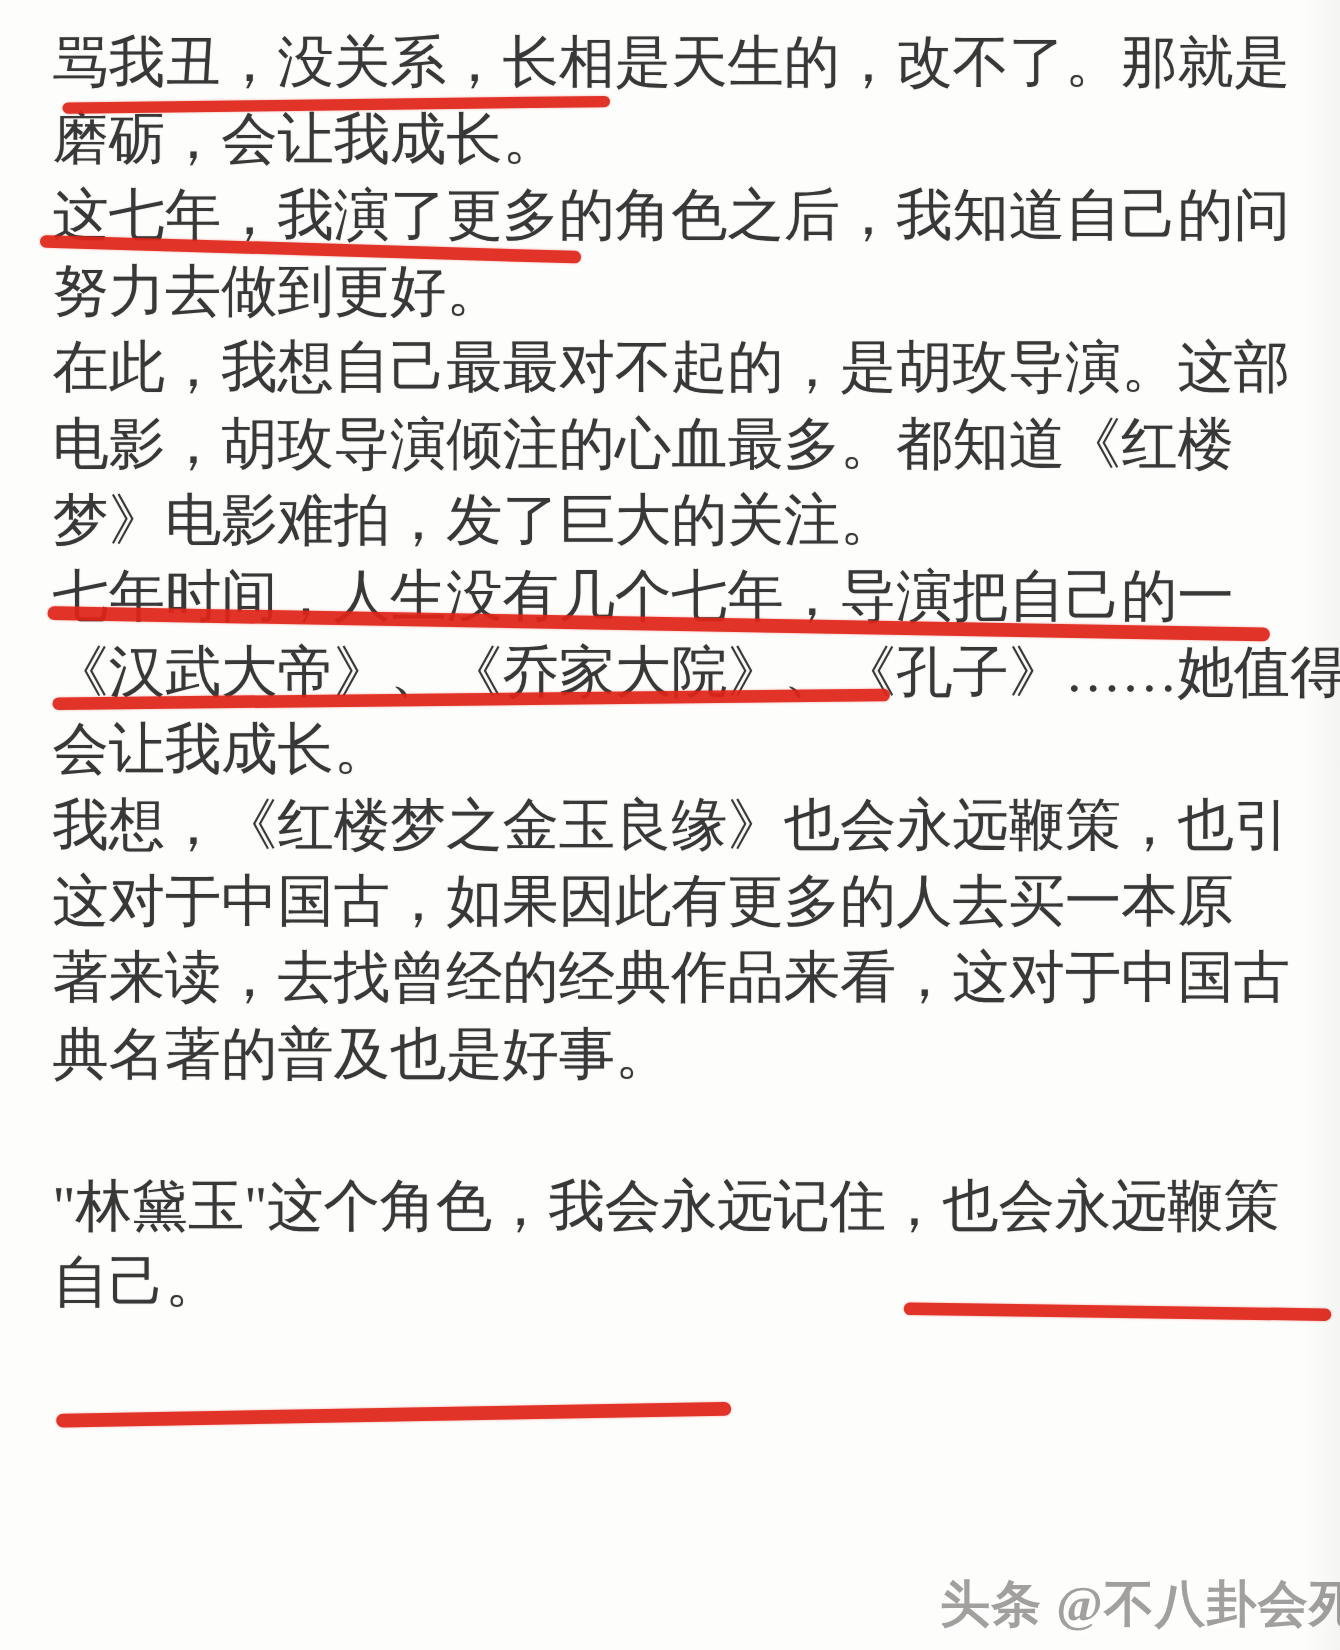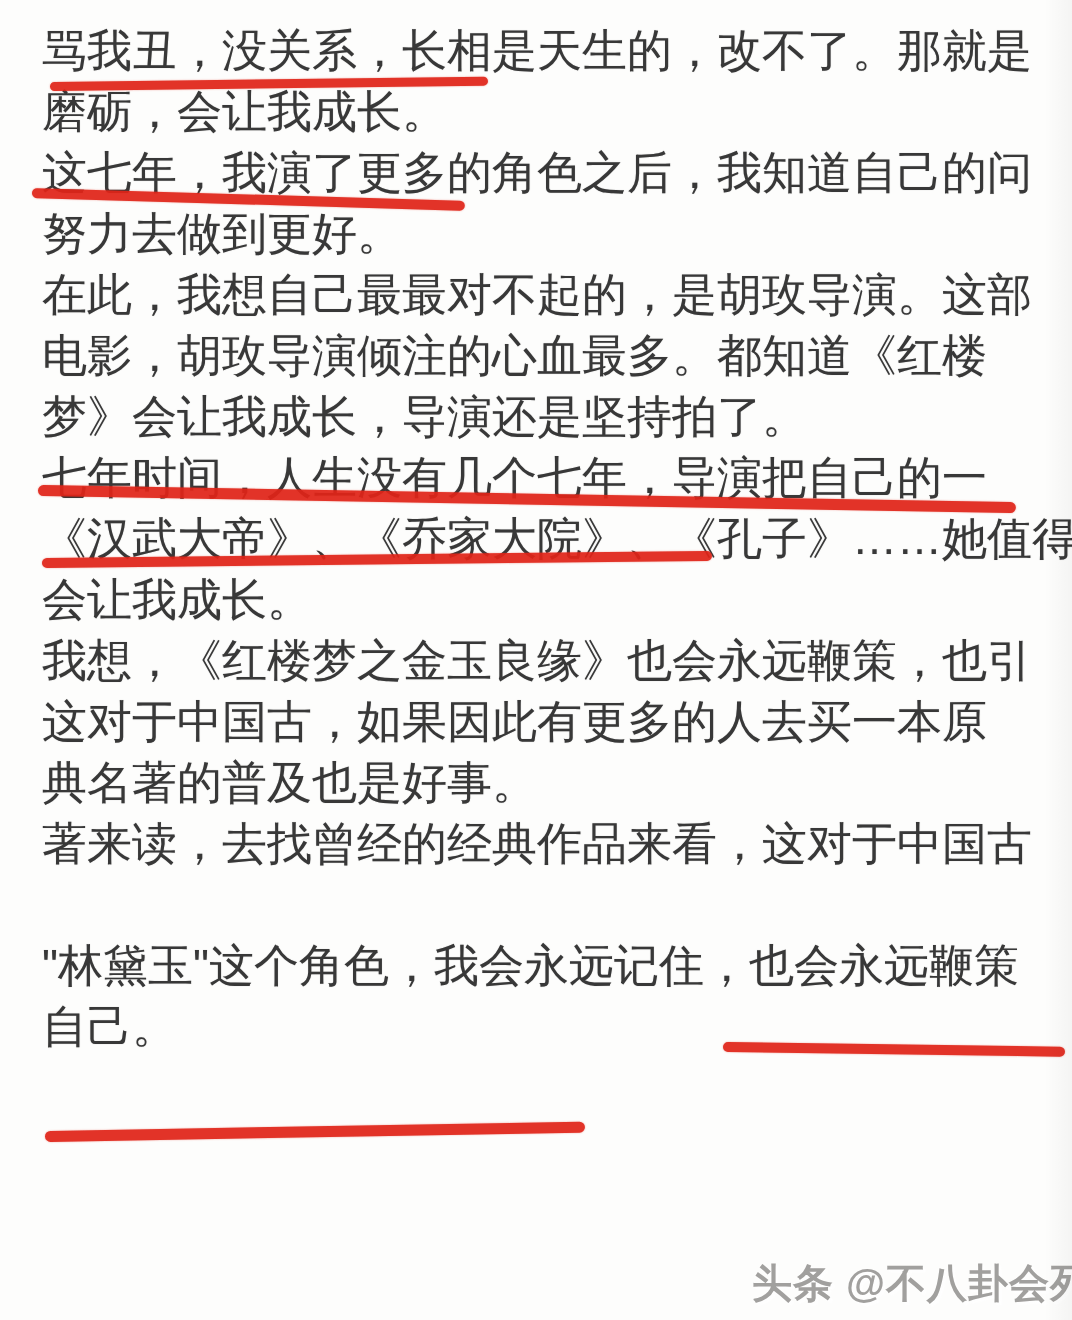--- a/index.html
+++ b/index.html
@@ -6,21 +6,21 @@
     margin: 0;
     padding: 0;
     background: #ffffff;
   }
   .page {
     position: relative;
     width: 1072px;
     height: 1320px;
     background: #fdfdfc;
     overflow: hidden;
-    font-family: Liberation Sans, sans-serif;
+    font-family: Liberation Serif, serif;
   }
   
   .page::after {
     content: "";
     position: absolute;
     top: 0; right: 0;
     width: 28px; height: 100%;
     background: linear-gradient(to right, rgba(0,0,0,0), rgba(0,0,0,0.035));
     pointer-events: none;
   }
@@ -70,28 +70,28 @@
 <body>
 
 <div class="page">
   <main class="text-block">
       <div class="line">骂我丑，没关系，长相是天生的，改不了。那就是</div>
       <div class="line">磨砺，会让我成长。</div>
       <div class="line">这七年，我演了更多的角色之后，我知道自己的问</div>
       <div class="line">努力去做到更好。</div>
       <div class="line">在此，我想自己最最对不起的，是胡玫导演。这部</div>
       <div class="line">电影，胡玫导演倾注的心血最多。都知道《红楼</div>
-      <div class="line">梦》会让我成长，导演还是坚持拍了。</div>
+      <div class="line">梦》电影难拍，发了巨大的关注。</div>
       <div class="line">七年时间，人生没有几个七年，导演把自己的一</div>
       <div class="line">《汉武大帝》、《乔家大院》、《孔子》……她值得</div>
       <div class="line">会让我成长。</div>
       <div class="line">我想，《红楼梦之金玉良缘》也会永远鞭策，也引</div>
       <div class="line">这对于中国古，如果因此有更多的人去买一本原</div>
+      <div class="line">著来读，去找曾经的经典作品来看，这对于中国古</div>
       <div class="line">典名著的普及也是好事。</div>
-      <div class="line">著来读，去找曾经的经典作品来看，这对于中国古</div>
       <div class="line">&nbsp;</div>
       <div class="line">"林黛玉"这个角色，我会永远记住，也会永远鞭策</div>
       <div class="line">自己。</div>
     </main>
   <div class="annotations">
       <div class="marker" style="left: 50px; top: 81.5px; width: 438px; height: 9px; transform: rotate(-0.7deg); background: rgb(224, 36, 24);"></div>
       <div class="marker" style="left: 32px; top: 188px; width: 433px; height: 10px; transform: rotate(1.7deg); background: rgb(224, 36, 24);"></div>
       <div class="marker" style="left: 38px; top: 484.5px; width: 978px; height: 11px; transform: rotate(1deg); background: rgb(224, 36, 24);"></div>
       <div class="marker" style="left: 42px; top: 558px; width: 670px; height: 10px; transform: rotate(-0.6deg); background: rgb(224, 36, 24);"></div>
       <div class="marker" style="left: 723px; top: 1042px; width: 342px; height: 10px; transform: rotate(0.8deg); background: rgb(224, 36, 24);"></div>

